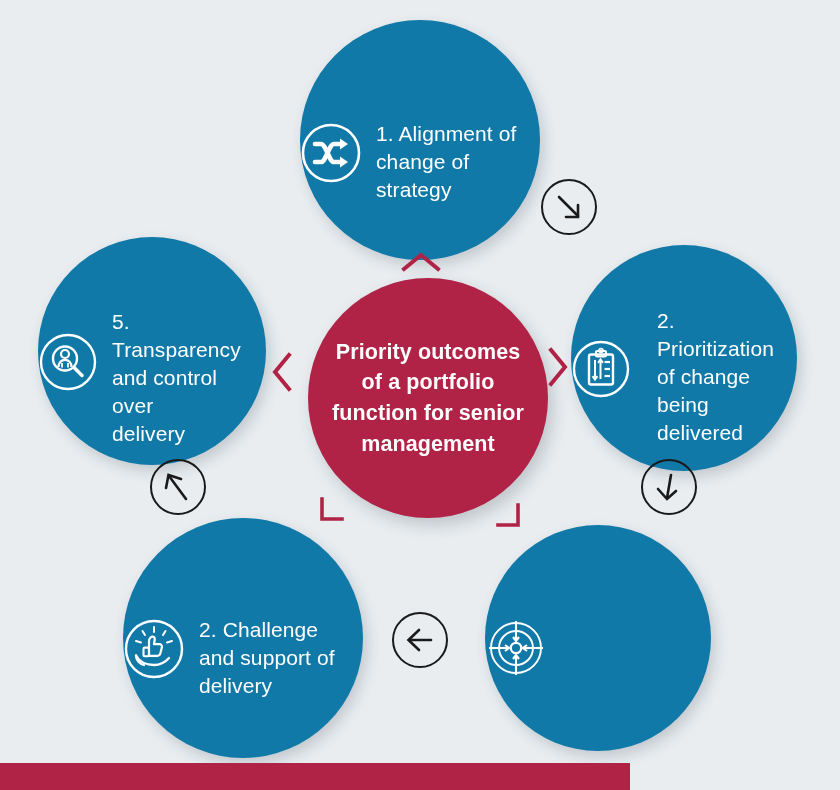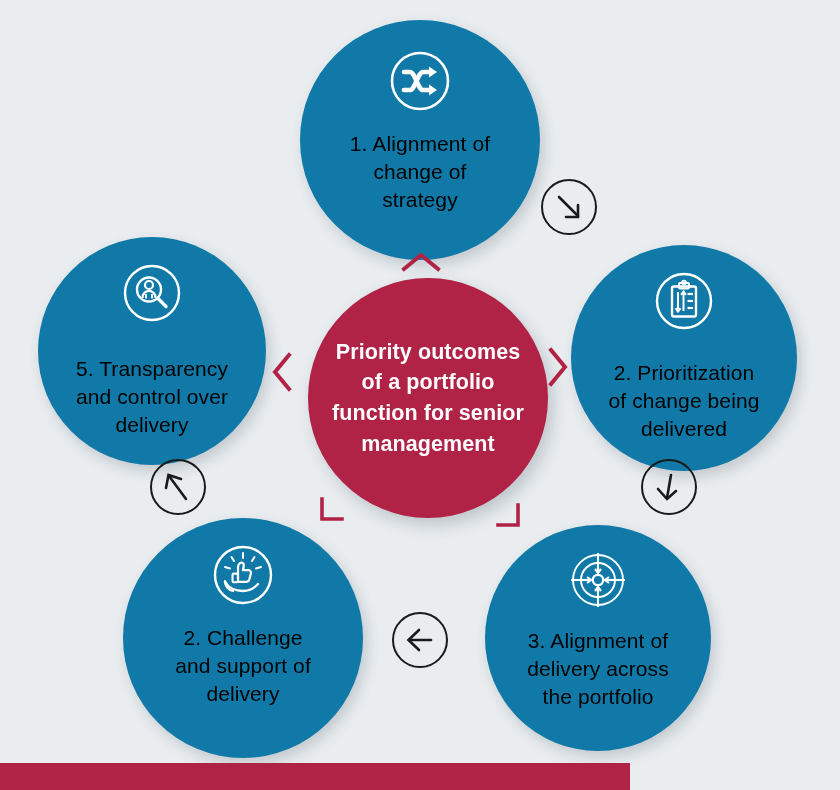--- a/index.html
+++ b/index.html
@@ -13,25 +13,23 @@
     position: relative;
     width: 840px; height: 790px;
     background: #e9edf0;
   }
 
   
   .node {
     position: absolute;
     border-radius: 50%;
     display: flex;
-    flex-direction: column;
     align-items: center;
     justify-content: flex-start;
-    text-align: center;
-    color: #000000;
+    color: #ffffff;
     box-shadow: 4px 6px 14px rgba(40,55,70,0.20);
   }
   .node.blue { background: #1079a8; }
   .node-label {
     font-size: 21px;
     line-height: 1.33;
     font-weight: 400;
     letter-spacing: 0.1px;
     padding: 0 14px;
     white-space: pre-line;
@@ -141,23 +139,20 @@
         <line x1="31" y1="4" x2="31" y2="23" stroke="#fff" stroke-width="2.1"></line>
         <path d="M28 20 L31 24 L34 20" fill="none" stroke="#fff" stroke-width="2.1"></path>
         <line x1="31" y1="58" x2="31" y2="39" stroke="#fff" stroke-width="2.1"></line>
         <path d="M28 42 L31 38 L34 42" fill="none" stroke="#fff" stroke-width="2.1"></path>
         <line x1="4" y1="31" x2="23" y2="31" stroke="#fff" stroke-width="2.1"></line>
         <path d="M20 28 L24 31 L20 34" fill="none" stroke="#fff" stroke-width="2.1"></path>
         <line x1="58" y1="31" x2="39" y2="31" stroke="#fff" stroke-width="2.1"></line>
         <path d="M42 28 L38 31 L42 34" fill="none" stroke="#fff" stroke-width="2.1"></path>
       </svg>
     </span>
-    <span class="node-label" style="margin-top:12px;">3. Alignment of
-delivery across
-the portfolio</span>
   </div>
 
   <div class="node blue" style="left:123px; top:518px; width:240px; height:240px; padding-top:26px;">
     <span class="node-icon">
       <svg width="62" height="62" viewBox="0 0 62 62">
         <circle cx="31" cy="31" r="28" fill="none" stroke="#fff" stroke-width="2.4"></circle>
         <g stroke="#fff" stroke-width="2" stroke-linecap="round">
           <line x1="31" y1="9" x2="31" y2="14"></line>
           <line x1="19.5" y1="13" x2="22" y2="17"></line>
           <line x1="42.5" y1="13" x2="40" y2="17"></line>

